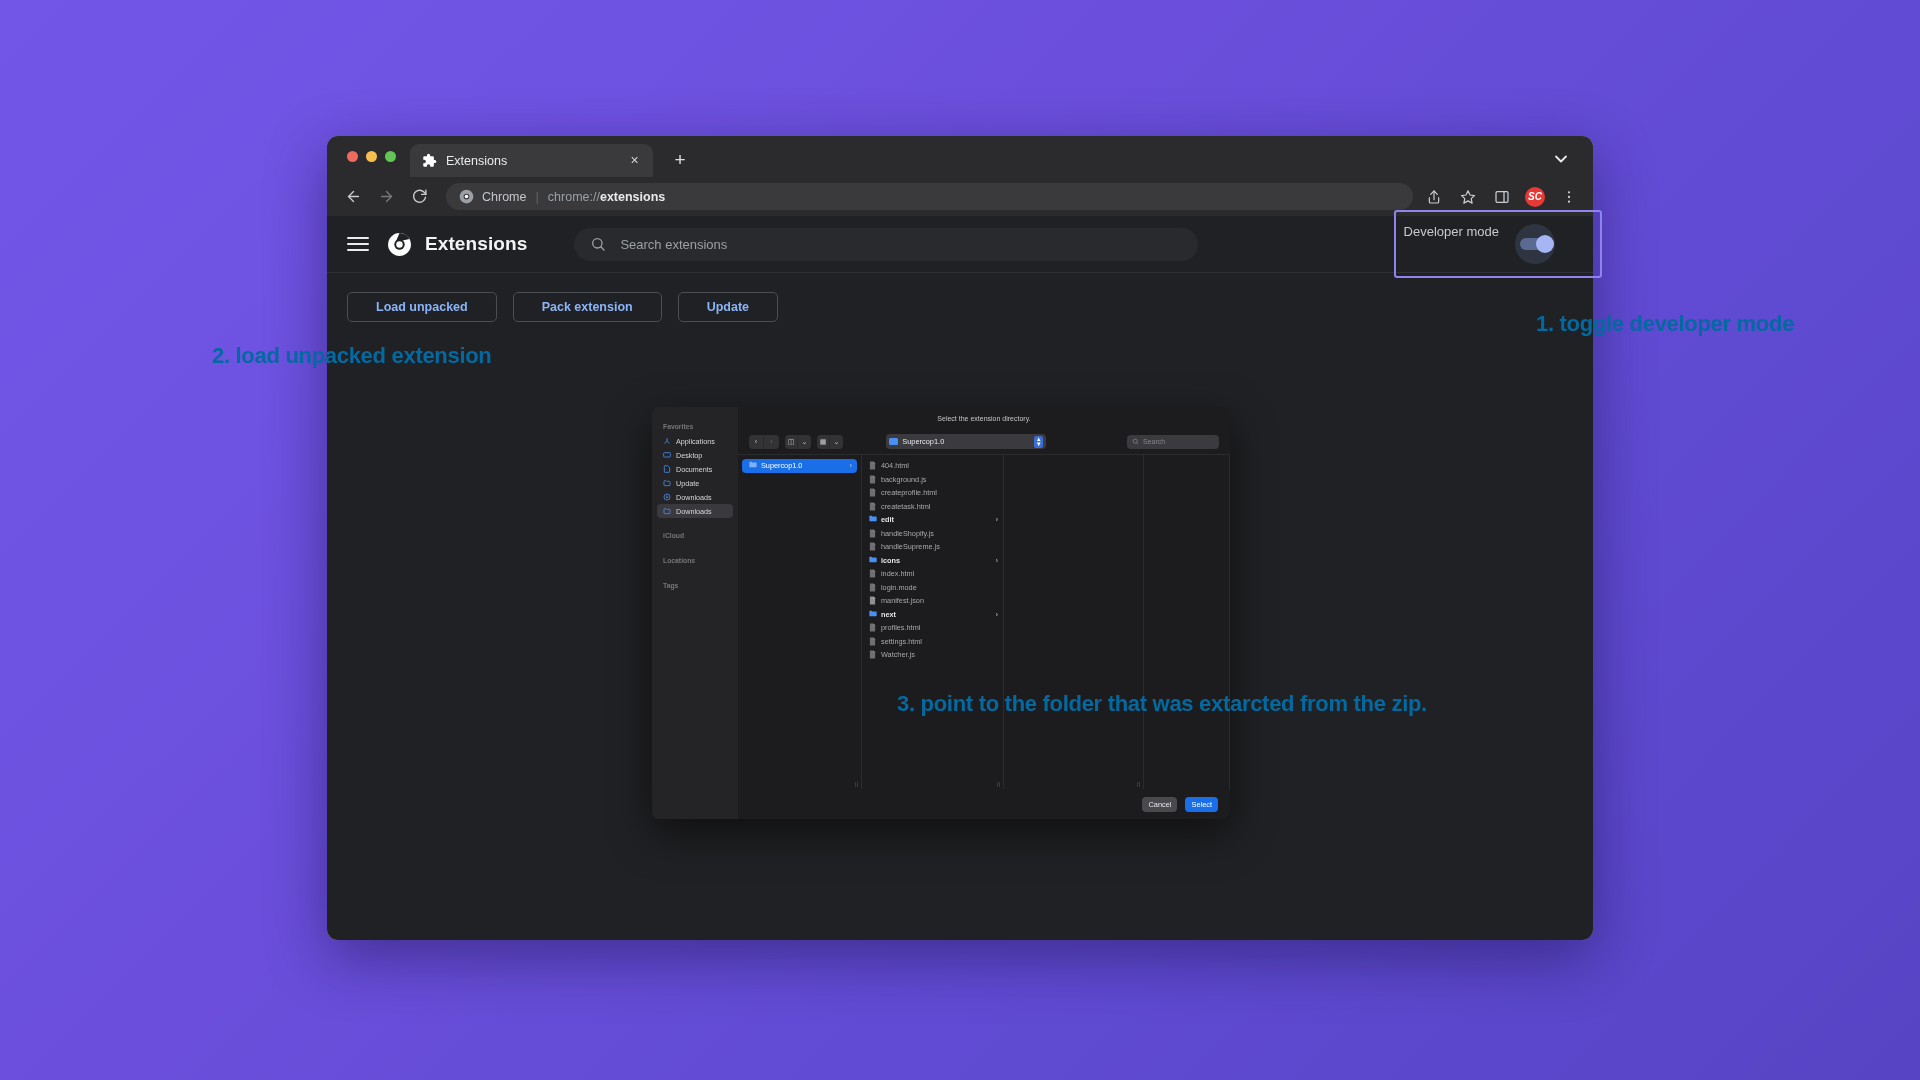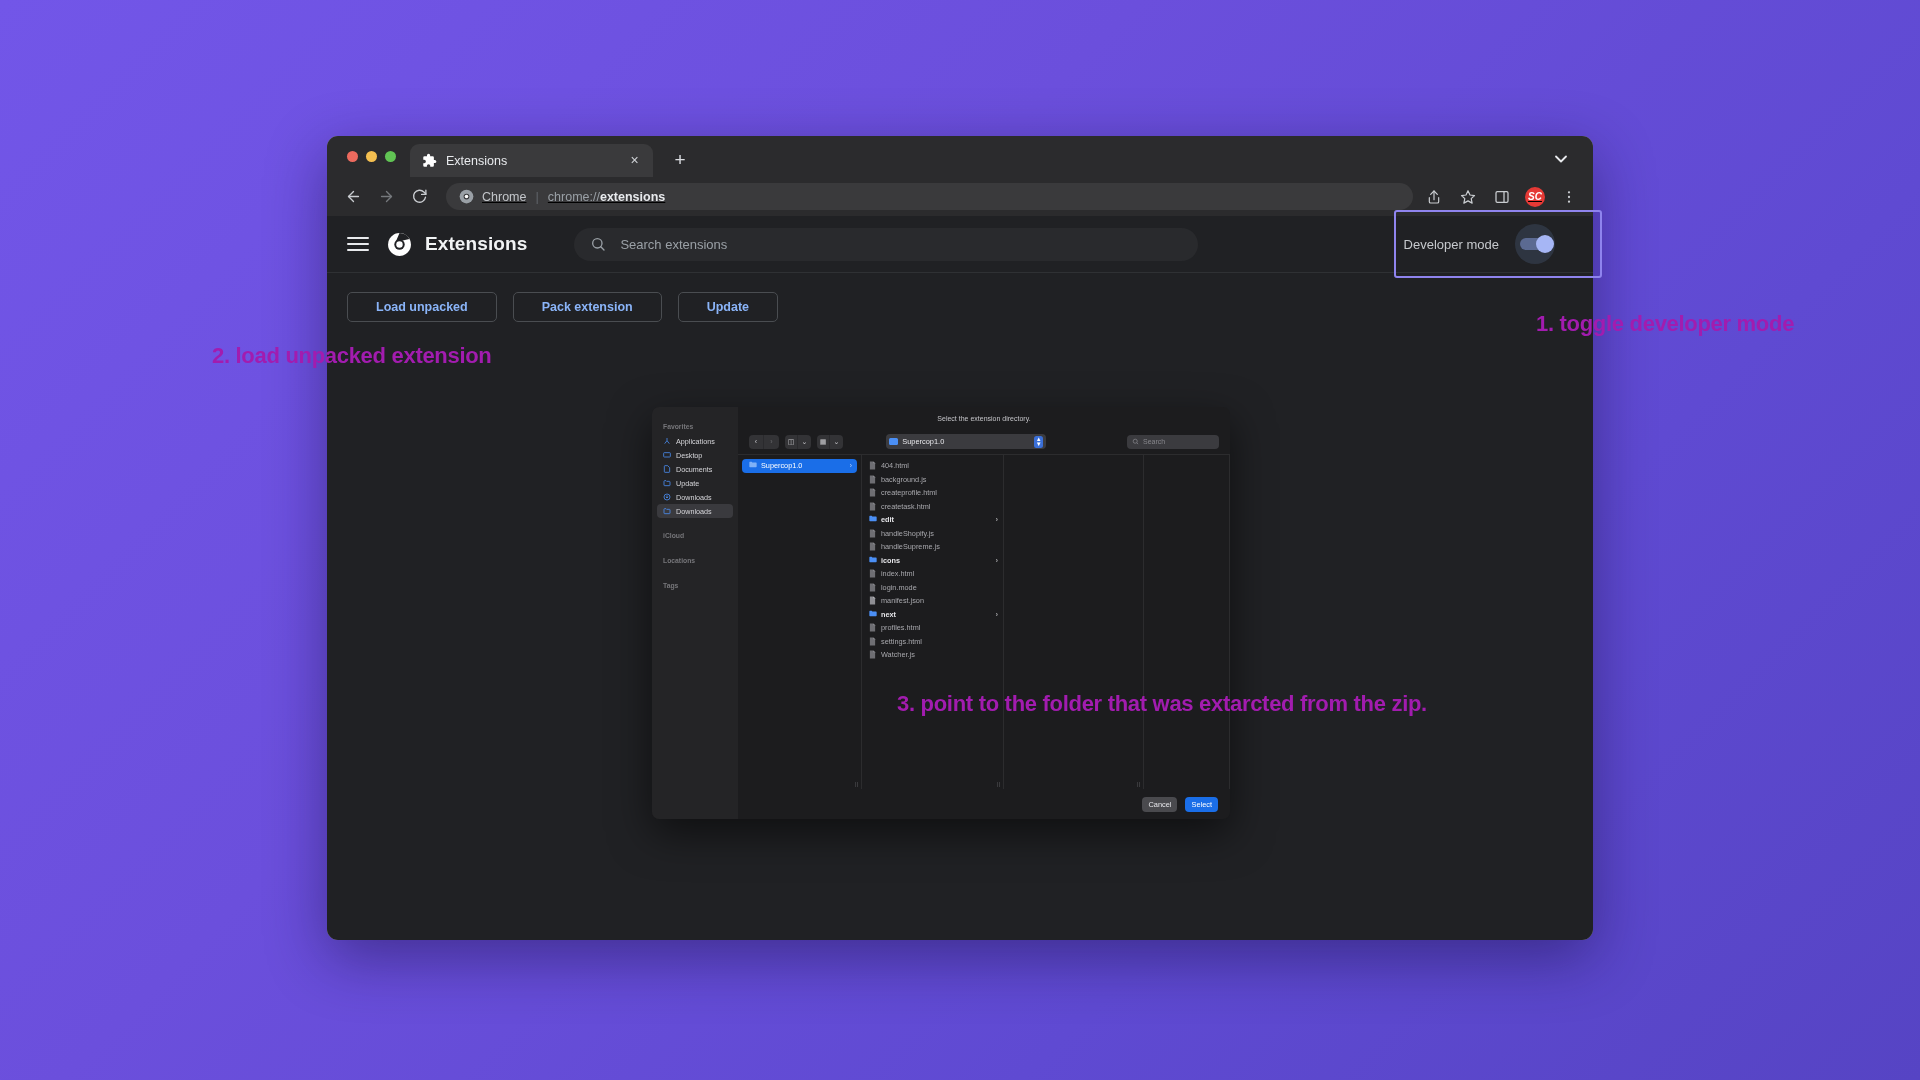--- a/index.html
+++ b/index.html
@@ -8,21 +8,20 @@
     font-family: "Liberation Sans", sans-serif;
     background: linear-gradient(135deg, #7256E8 0%, #6B4FDC 38%, #5F4AD2 70%, #5644C4 100%);
     position: relative;
   }
 
   
   .browser-window {
     position:absolute; left:327px; top:136px; width:1266px; height:804px;
     background:#a3a3a3; border-radius:11px; overflow:hidden;
     box-shadow: 0 18px 60px rgba(20,10,60,.45);
-    text-decoration: underline;
   }
 
   
   .tabstrip { position:relative; height:41px; background:#2b2b2d; }
   .traffic { position:absolute; left:20px; top:15px; display:flex; gap:8px; }
   .dot { width:11px; height:11px; border-radius:50%; }
   .dot.r{background:#ed6a5e;} .dot.y{background:#f4bf50;} .dot.g{background:#61c454;}
 
   .tab {
     position:absolute; left:83px; top:8px; width:243px; height:33px;
@@ -65,21 +64,21 @@
                 display:flex; align-items:center; padding:0 20px; }
   .hamburger { width:22px; height:22px; display:flex; flex-direction:column;
                justify-content:center; gap:4px; margin-right:18px; flex:none; }
   .hamburger span { display:block; height:2px; background:#e8eaed; border-radius:1px; }
   .chrome-logo { width:25px; height:25px; margin-right:13px; flex:none; }
   .ext-title { color:#f1f3f4; font-size:19px; font-weight:600; letter-spacing:.1px; }
   .search-box { margin-left:47px; width:624px; height:33px; background:#292a2d;
                 border-radius:17px; display:flex; align-items:center; padding:0 16px; }
   .search-box svg { flex:none; color:#9aa0a6; }
   .search-box span { color:#9aa0a6; font-size:13px; margin-left:14px; }
-  .dev-mode { margin-left:auto; display:flex; align-items:center; gap:16px; padding-right:18px; }
+  .dev-mode { margin-left:auto; display:flex; gap:16px; padding-right:18px; }
   .dev-label { color:#c6c9cd; font-size:13px; }
   .toggle-wrap { position:relative; width:40px; height:40px;
                  display:flex; align-items:center; justify-content:center; }
   .toggle-ripple { position:absolute; inset:0; border-radius:50%;
                    background:rgba(138,180,248,.14); }
   .toggle-track { position:relative; width:30px; height:12px; border-radius:6px;
                   background:#5b6a92; }
   .toggle-knob { position:absolute; right:-4px; top:-3px; width:18px; height:18px;
                  border-radius:50%; background:#a6b6f5; }
 
@@ -140,21 +139,21 @@
                display:flex; align-items:center; justify-content:flex-end;
                gap:8px; padding-right:12px; }
   .fd-btn { height:15px; padding:0 6px; border-radius:4px; font-size:7.4px;
             display:flex; align-items:center; font-family:inherit; border:none; }
   .fd-btn.cancel { background:#4a4a4e; color:#e8e8ec; }
   .fd-btn.select { background:#1a6ee8; color:#fff; }
 
   
   .highlight-box { position:absolute; left:1394px; top:210px; width:208px; height:68px;
                    border:2px solid #8f84ee; border-radius:3px; pointer-events:none; }
-  .anno { position:absolute; color:#a21caf; font-weight:700; letter-spacing:-.3px;
+  .anno { position:absolute; color:#0369a1; font-weight:700; letter-spacing:-.3px;
           white-space:nowrap; }
   #anno1 { left:1536px; top:311px; font-size:22px; }
   #anno2 { left:212px; top:343px; font-size:22px; }
   #anno3 { left:897px; top:691px; font-size:22px; }
 </style>
 </head>
 <body>
 
 <div class="browser-window">
 

